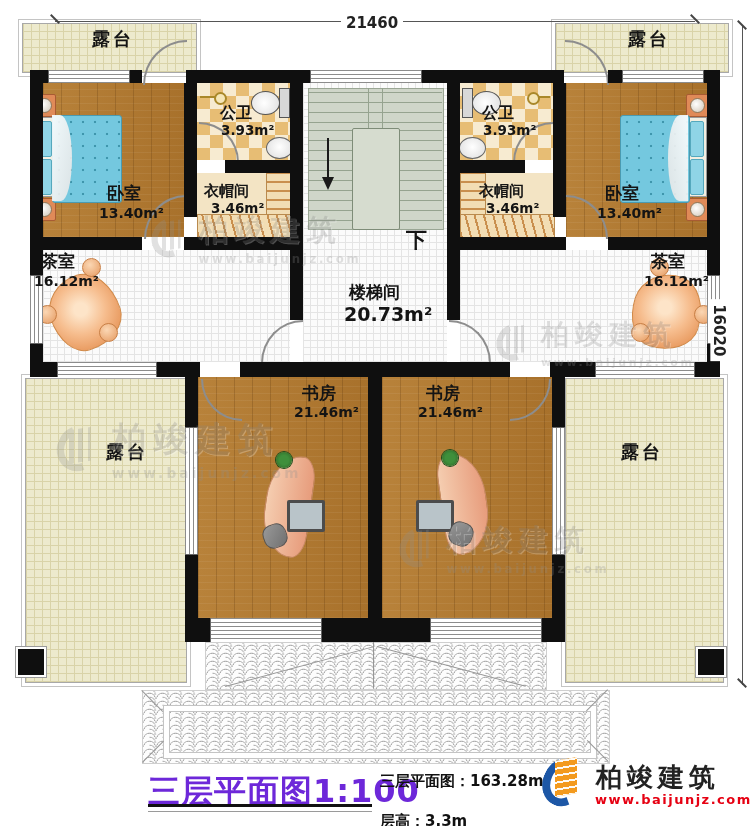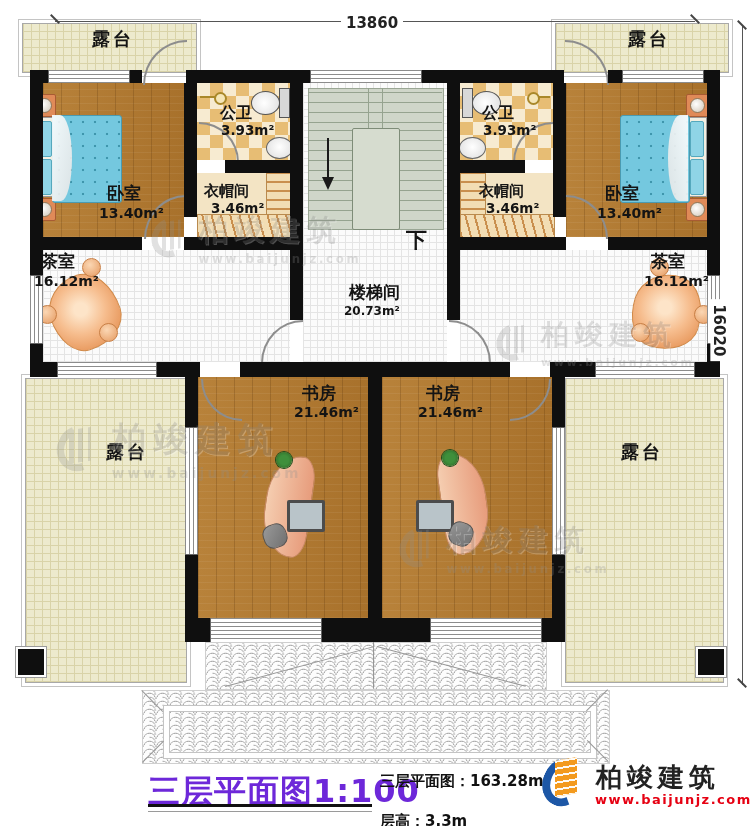--- a/index.html
+++ b/index.html
@@ -72,21 +72,21 @@
 .logo-brand{position:absolute;left:596px;top:760px;font-size:26px;font-weight:bold;color:#222;letter-spacing:5px;z-index:60}
 .logo-site{position:absolute;left:595px;top:792px;font-size:13px;font-weight:bold;color:#e60012;letter-spacing:1.5px;z-index:60}
 .arrow-head{position:absolute;width:0;height:0;border-left:6px solid transparent;border-right:6px solid transparent;border-top:13px solid #1a1a1a;z-index:12}
 </style>
 </head>
 <body>
 
 <div class="dimline" style="left:55px;top:21px;width:640px;height:1px"></div>
 <div class="tick" style="left:49px;top:18px"></div>
 <div class="tick" style="left:689px;top:18px"></div>
-<div class="dimtxt" style="left:341px;top:15px">13860</div>
+<div class="dimtxt" style="left:341px;top:15px">21460</div>
 <div class="dimline" style="left:742px;top:25px;width:1px;height:660px"></div>
 <div class="tick" style="left:736px;top:24px"></div>
 <div class="tick" style="left:736px;top:682px"></div>
 <div class="dimtxt" style="left:688px;top:322px;transform:rotate(90deg)">16020</div>
 
 <div class="floor-terrace" style="left:22px;top:23px;width:173px;height:48px"></div>
 <div class="floor-terrace" style="left:555px;top:23px;width:172px;height:48px"></div>
 
 <div class="floor-wood" style="left:43px;top:83px;width:141px;height:154px"></div>
 <div class="floor-wood" style="left:566px;top:83px;width:141px;height:154px"></div>
@@ -261,21 +261,21 @@
 <div class="lbl" style="left:483px;top:124px;font-size:13.5px">3.93m²</div>
 <div class="lbl" style="left:204px;top:184px;font-size:15px">衣帽间</div>
 <div class="lbl" style="left:211px;top:202px;font-size:13.5px">3.46m²</div>
 <div class="lbl" style="left:479px;top:184px;font-size:15px">衣帽间</div>
 <div class="lbl" style="left:486px;top:202px;font-size:13.5px">3.46m²</div>
 <div class="lbl" style="left:41px;top:253px;font-size:17px">茶室</div>
 <div class="lbl" style="left:34px;top:274px;font-size:14px">16.12m²</div>
 <div class="lbl" style="left:651px;top:253px;font-size:17px">茶室</div>
 <div class="lbl" style="left:644px;top:274px;font-size:14px">16.12m²</div>
 <div class="lbl" style="left:349px;top:284px;font-size:17px">楼梯间</div>
-<div class="lbl" style="left:344px;top:305px;font-size:12px">20.73m²</div>
+<div class="lbl" style="left:344px;top:305px;font-size:19px">20.73m²</div>
 <div class="lbl" style="left:406px;top:230px;font-size:21px">下</div>
 <div class="lbl" style="left:302px;top:385px;font-size:17px">书房</div>
 <div class="lbl" style="left:294px;top:405px;font-size:14px">21.46m²</div>
 <div class="lbl" style="left:426px;top:385px;font-size:17px">书房</div>
 <div class="lbl" style="left:418px;top:405px;font-size:14px">21.46m²</div>
 <div class="lbl" style="left:106px;top:443px;font-size:18px;letter-spacing:3px">露台</div>
 <div class="lbl" style="left:621px;top:443px;font-size:18px;letter-spacing:3px">露台</div>
 
 <div class="wm" style="left:150px;top:210px;transform:scale(.9);transform-origin:0 0">
   <div class="wm-icon"></div>

